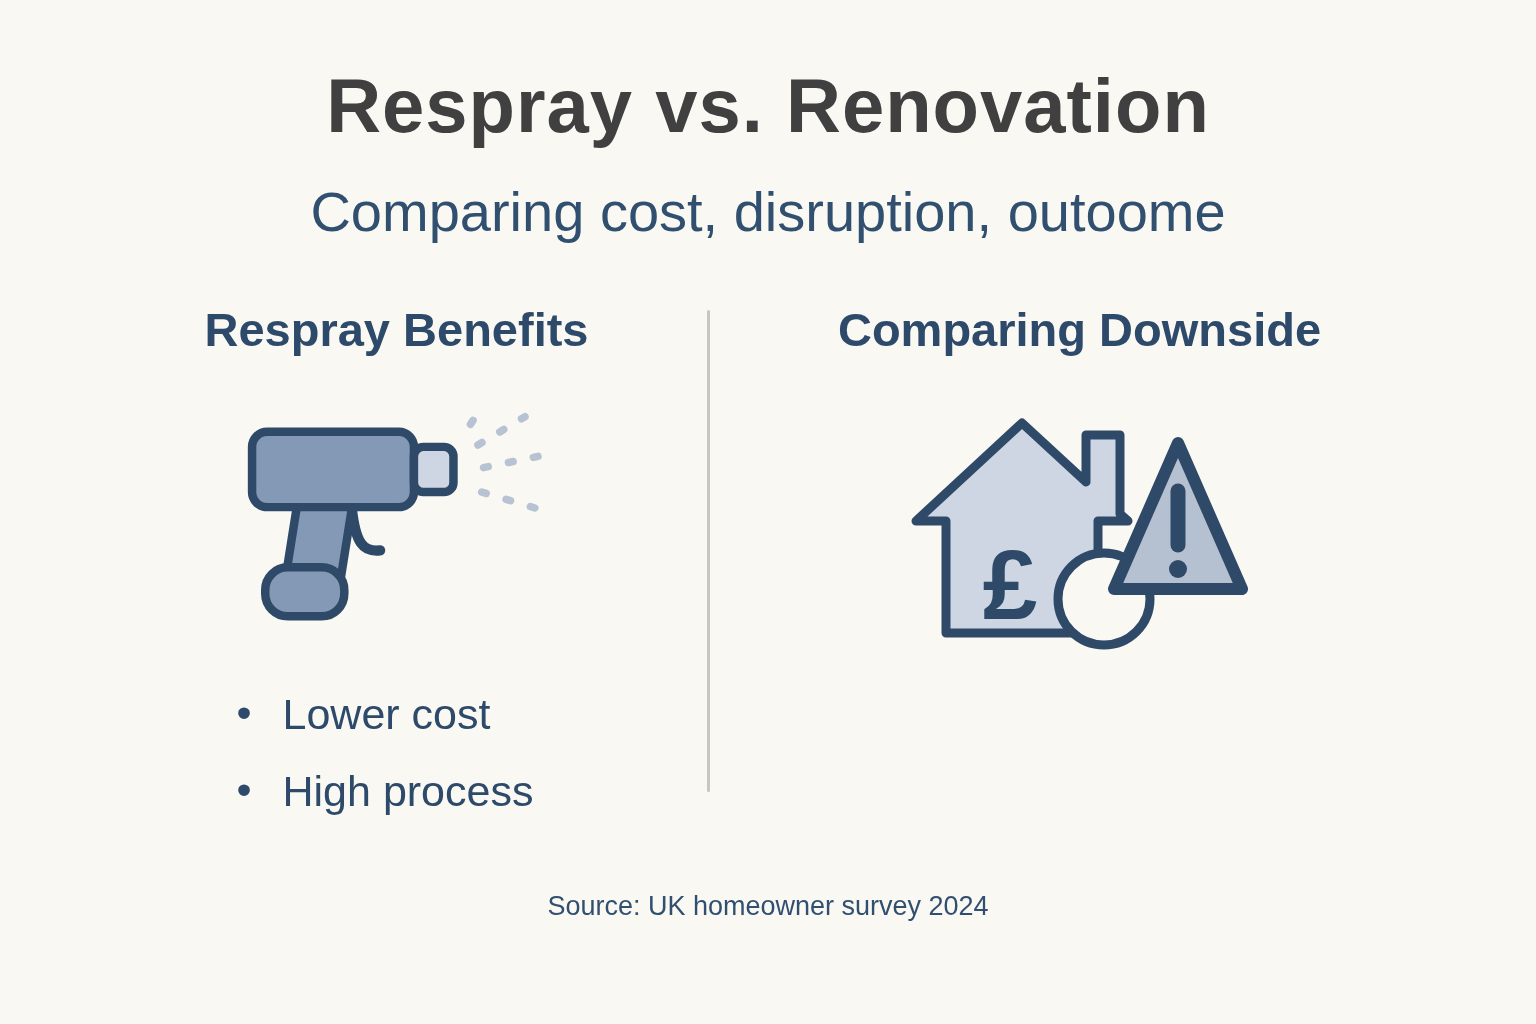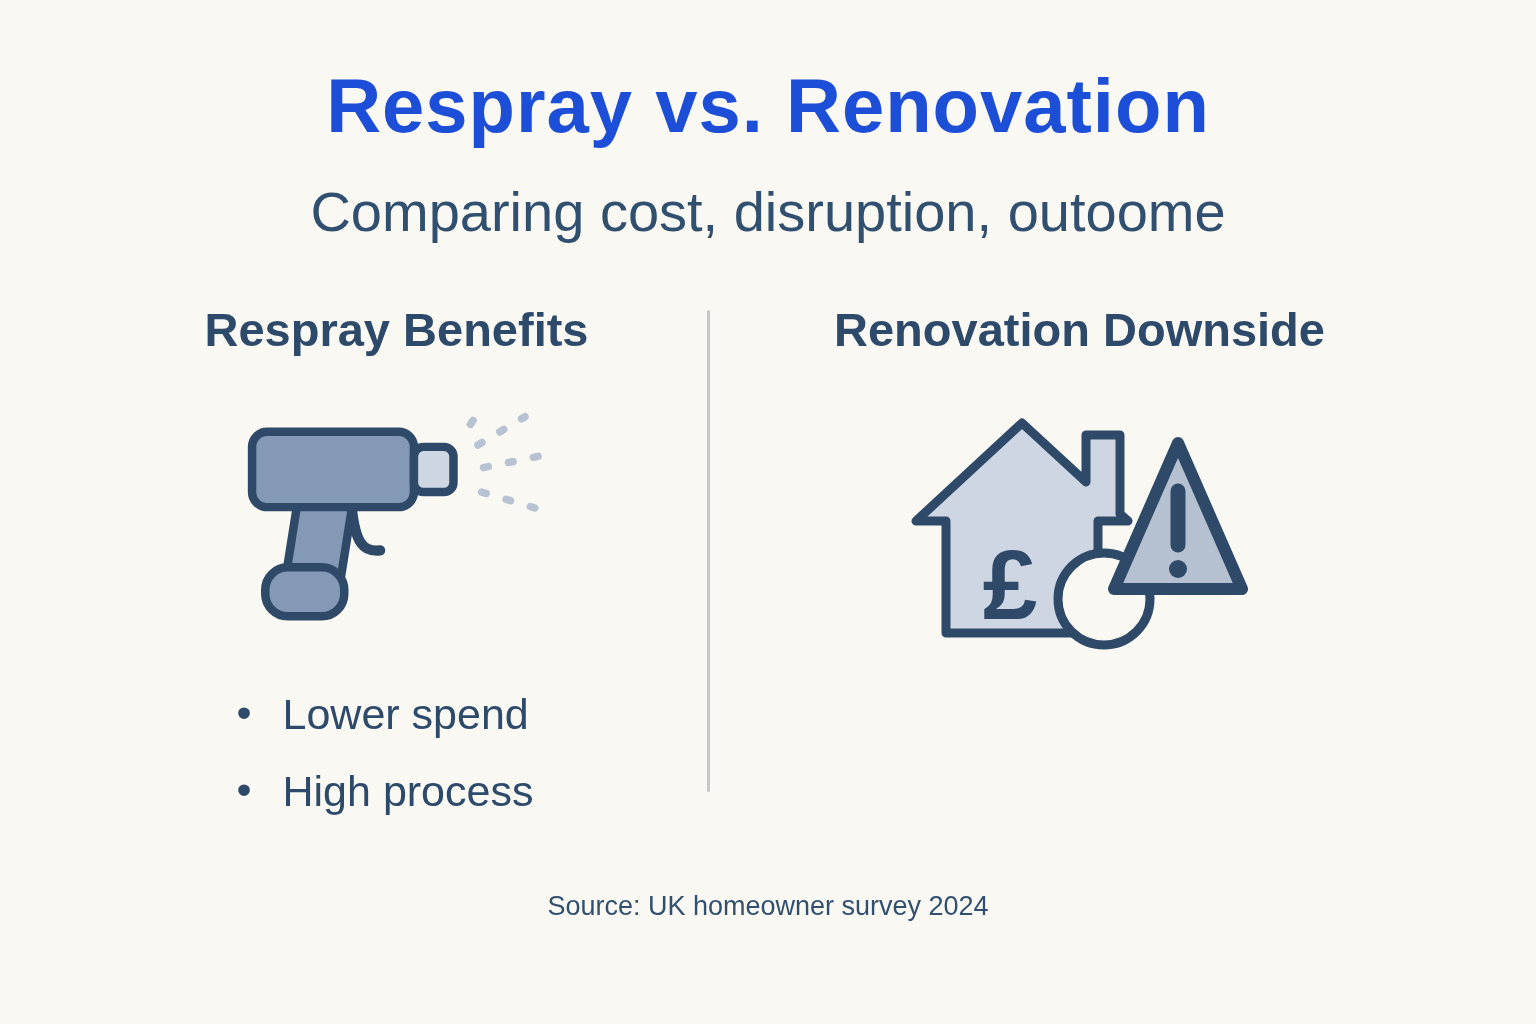--- a/index.html
+++ b/index.html
@@ -17,21 +17,21 @@
     color: #2e4a6b;
     overflow: hidden;
   }
   .title {
     margin: 0;
     padding-top: 62px;
     text-align: center;
     font-size: 76px;
     font-weight: 700;
     letter-spacing: 1px;
-    color: #1d4ed8;
+    color: #404040;
   }
   .subtitle {
     margin: 30px 0 0 0;
     text-align: center;
     font-size: 56px;
     font-weight: 400;
     color: #315070;
   }
   .columns {
     display: flex;
@@ -127,32 +127,32 @@
 
             <rect x="16" y="26" width="172" height="80" rx="16" fill="#8499b5" stroke-width="9"></rect>
 
             <rect x="188" y="42" width="42" height="48" rx="10" fill="#cdd6e2" stroke-width="9"></rect>
           </g>
         </svg>
       </div>
 
       <ul class="bullets">
         <li>
-          <span>Lower spend</span>
+          <span>Lower cost</span>
         </li>
         <li>
           <span>High process</span>
         </li>
       </ul>
     </section>
 
     <div class="divider"></div>
 
     <section class="col right">
-      <h2 class="col-heading">Renovation Downside</h2>
+      <h2 class="col-heading">Comparing Downside</h2>
 
       <div class="icon-wrap">
         <svg width="380" height="260" viewBox="0 0 380 260">
 
           <path d="M26,126 L132,28 L196,87 L196,40 L230,40 L230,119 L238,126 L208,126 L208,238 L56,238 L56,126 Z" fill="#cdd6e2" stroke="#2e4a68" stroke-width="9" stroke-linejoin="round"></path>
 
           <text x="120" y="224" font-size="98" font-weight="700" fill="#2e4a68" text-anchor="middle">£</text>
 
           <circle cx="214" cy="204" r="46" fill="#faf8f2" stroke="#2e4a68" stroke-width="9"></circle>
 

